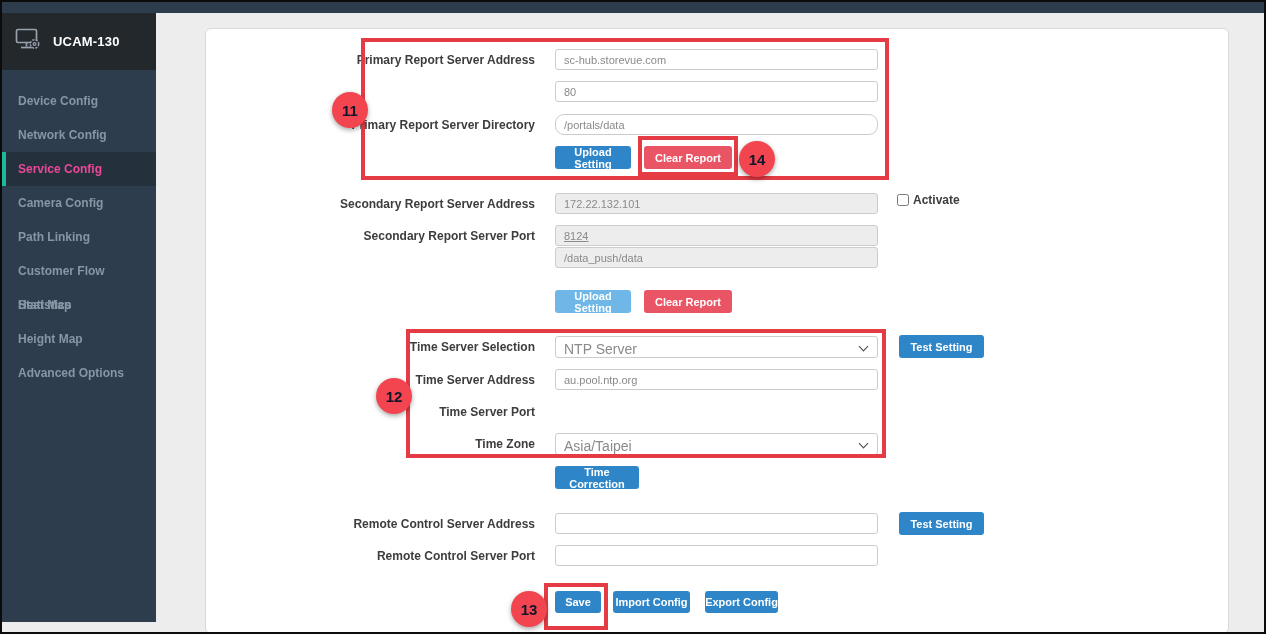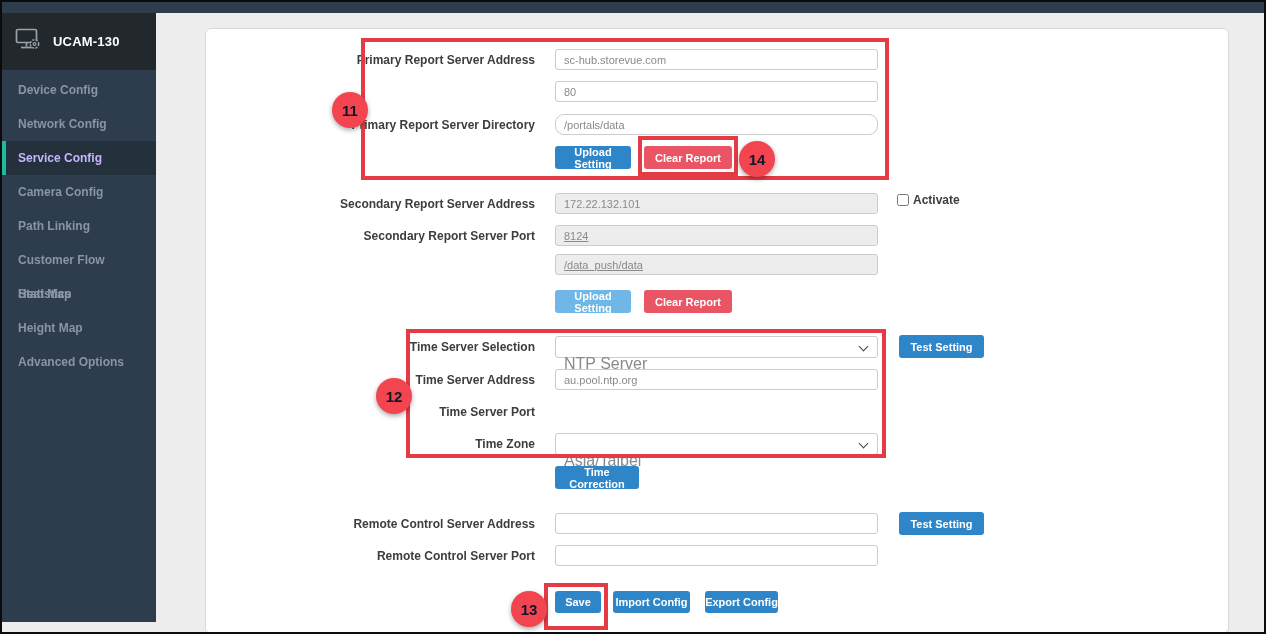--- a/index.html
+++ b/index.html
@@ -8,41 +8,41 @@
           border:2px solid #0b0b0b; overflow:hidden; }
 
   
   .topbar { position:absolute; left:0; top:0; width:100%; height:11px; background:#2e3d4e; }
 
   
   .sidebar { position:absolute; left:0; top:11px; width:154px; height:609px; background:#2e3d4e; }
   .sidebar-header { height:57px; background:#23282d; display:flex; align-items:center;
                     padding-left:13px; gap:11px; }
   .sidebar-title { color:#ffffff; font-size:13px; font-weight:bold; letter-spacing:.2px; }
-  .nav { padding-top:3px; }
+  .nav { padding-top:14px; }
   .nav-item { height:34px; line-height:34px; padding-left:16px; color:#8795a5;
               font-size:12px; font-weight:bold; cursor:pointer; }
-  .nav-item.active { background:#25303d; color:#c4b5fd; border-left:4px solid #1abc9c;
+  .nav-item.active { background:#25303d; color:#ec4899; border-left:4px solid #1abc9c;
                      padding-left:12px; }
 
   
   .main-bg { position:absolute; left:165px; top:11px; right:0; bottom:0; background:#ededed; }
   .card { position:absolute; left:203px; top:26px; width:1024px; height:606px;
           background:#ffffff; border:1px solid #d9d9d9; border-radius:6px; }
 
   
   .flabel { position:absolute; width:260px; left:273px; text-align:right;
             font-size:12px; font-weight:bold; color:#3d3d3d; }
   .finput { position:absolute; left:553px; width:323px; height:21px;
             border:1px solid #cccccc; border-radius:3px; font-family:"Liberation Sans",sans-serif;
             font-size:11px; color:#8a8a8a; padding:0 8px; background:#fff; outline:none; }
   .finput:disabled { background:#ededed; color:#8a8a8a; }
   .fselect { position:absolute; left:553px; width:323px; height:22px;
              border:1px solid #cccccc; border-radius:3px; background:#fff; cursor:pointer; }
-  .fselect .sel-text { position:absolute; left:8px; top:18px; font-size:16px; color:#8a8a8a; }
+  .fselect .sel-text { position:absolute; left:8px; top:4px; font-size:14px; color:#8a8a8a; }
   .chev { position:absolute; right:10px; top:6px; width:7px; height:7px;
           border-right:1.6px solid #444; border-bottom:1.6px solid #444;
           transform:rotate(45deg); }
   .btn { position:absolute; height:23px; border:none; border-radius:3px; color:#fff;
          font-family:"Liberation Sans",sans-serif; font-size:11px; font-weight:bold;
          cursor:pointer; display:flex; align-items:center; justify-content:center; }
   .btn-blue { background:#2e86c8; }
   .btn-blue-disabled { background:#6fb7e6; cursor:default; }
   .btn-red { background:#ea5565; }
 
@@ -102,21 +102,21 @@
   <button class="btn btn-red" style="left:642px; top:144px; width:88px">Clear Report</button>
 
   <label class="flabel" style="top:195px">Secondary Report Server Address</label>
   <input class="finput" style="top: 191px;" disabled="" value="172.22.132.101">
   <div class="activate-wrap">
     <input type="checkbox" style="">
     <span>Activate</span>
   </div>
   <label class="flabel" style="top:227px">Secondary Report Server Port</label>
   <input class="finput" style="top: 223px; text-decoration: underline;" disabled="" value="8124">
-  <input class="finput" style="top: 252px; text-decoration: underline;" disabled="" value="/data_push/data">
+  <input class="finput" style="top: 245px;" disabled="" value="/data_push/data">
   <button class="btn btn-blue-disabled" style="left:553px; top:288px; width:76px">Upload Setting</button>
   <button class="btn btn-red" style="left:642px; top:288px; width:88px">Clear Report</button>
 
   <label class="flabel" style="top:338px">Time Server Selection</label>
   <div class="fselect" style="top:334px">
     <span class="sel-text">NTP Server</span>
     <span class="chev"></span>
   </div>
   <button class="btn btn-blue" style="left:897px; top:333px; width:85px">Test Setting</button>
   <label class="flabel" style="top:371px">Time Server Address</label>

